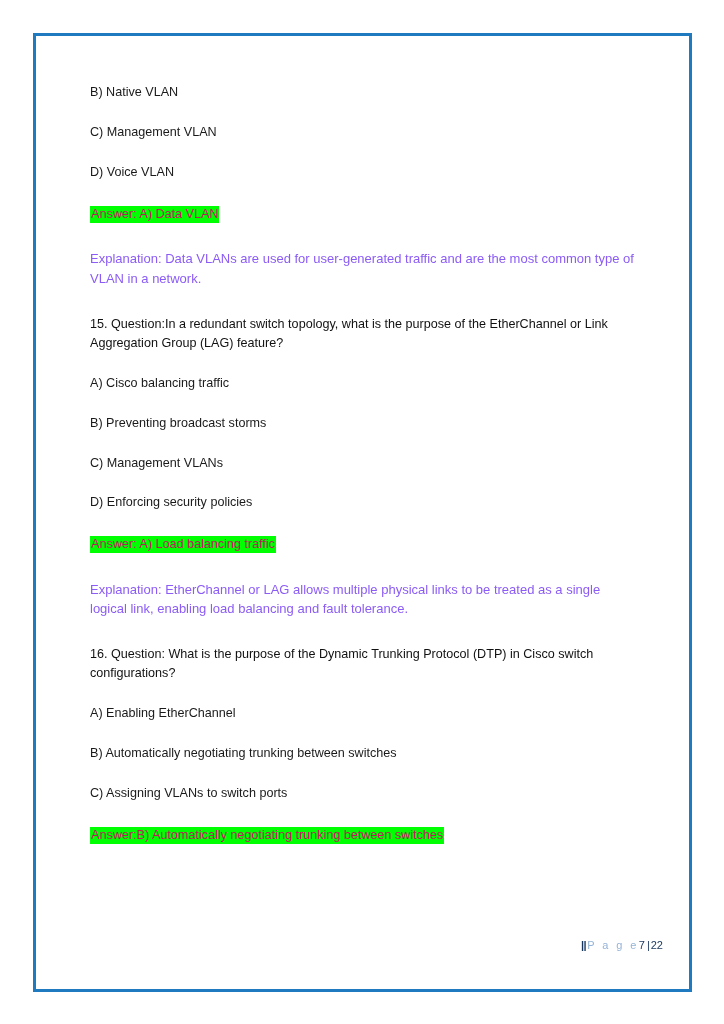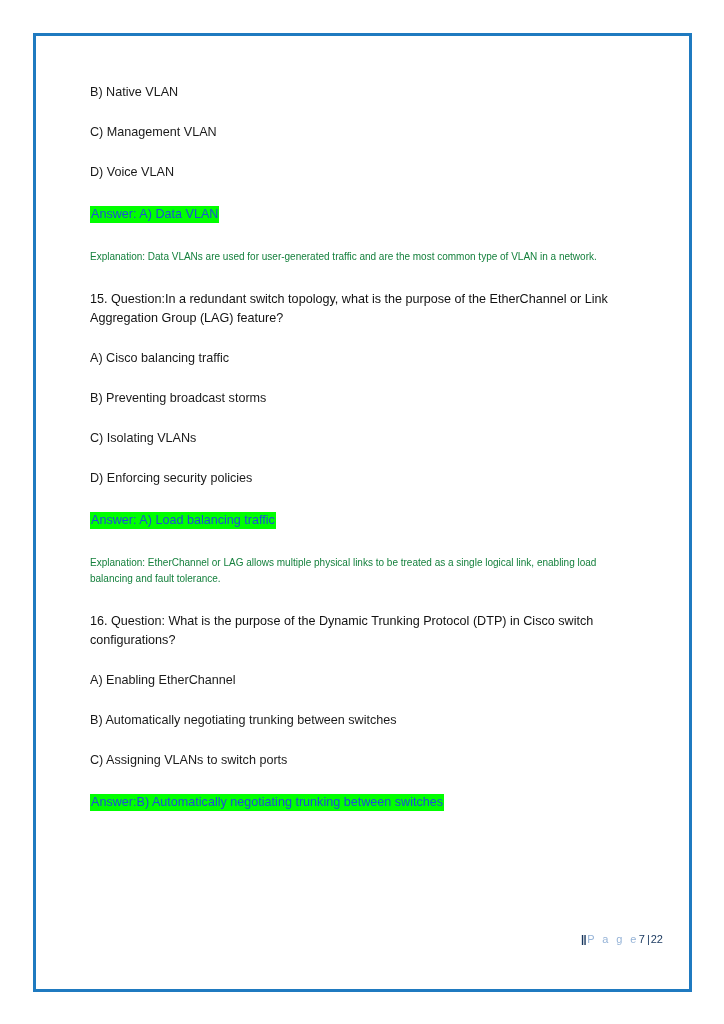--- a/index.html
+++ b/index.html
@@ -52,48 +52,48 @@
   .question {
     font-size: 12.6px;
     line-height: 1.52;
     color: #111111;
     font-weight: normal;
     margin: 0 0 22px 0;
     max-width: 548px;
   }
 
   .explanation {
-    font-size: 10px;
+    font-size: 13px;
     line-height: 1.52;
-    color: #15803d;
+    color: #8b5cf6;
     margin: 0 0 22px 0;
     max-width: 550px;
   }
 
   .answer-wrap {
     margin: 0 0 22px 0;
   }
   .answer {
     display: inline;
     font-size: 12.6px;
     line-height: 1.38;
-    color: #1d4ed8;
+    color: #be185d;
     background: #00ff00;
     padding: 1px 1px 2px 1px;
     box-decoration-break: clone;
     -webkit-box-decoration-break: clone;
   }
   .gap-lg { margin-bottom: 26px; }
 
   
   #footer {
     position: absolute;
     left: 0;
     right: 26px;
-    bottom: 44px;
+    bottom: 38px;
     text-align: right;
     font-size: 11px;
     line-height: 1;
     white-space: nowrap;
   }
   .f-bars {
     color: #17365d;
     font-weight: bold;
     letter-spacing: -0.04em;
   }
@@ -132,21 +132,21 @@
       </div>
 
       <p class="explanation gap-lg">Explanation: Data VLANs are used for user-generated traffic and are the most common type of VLAN in a network.</p>
 
       <p class="question">15. Question:In a redundant switch topology, what is the purpose of the EtherChannel or Link Aggregation Group (LAG) feature?</p>
 
       <p class="option">A) Cisco balancing traffic</p>
 
       <p class="option">B) Preventing broadcast storms</p>
 
-      <p class="option">C) Isolating VLANs</p>
+      <p class="option">C) Management VLANs</p>
 
       <p class="option">D) Enforcing security policies</p>
 
       <div class="answer-wrap gap-lg">
         <span class="answer">Answer: A) Load balancing traffic</span>
       </div>
 
       <p class="explanation gap-lg">Explanation: EtherChannel or LAG allows multiple physical links to be treated as a single logical link, enabling load balancing and fault tolerance.</p>
 
       <p class="question">16. Question: What is the purpose of the Dynamic Trunking Protocol (DTP) in Cisco switch configurations?</p>

